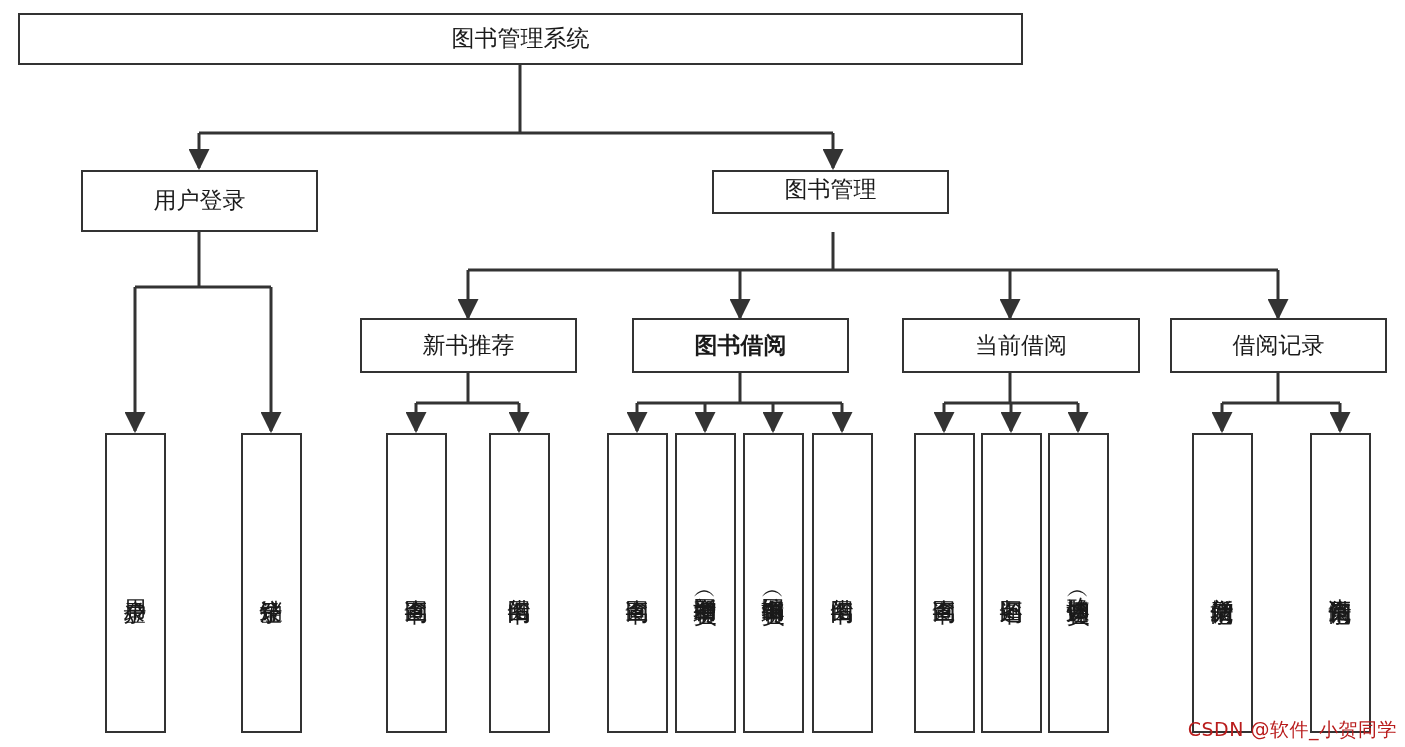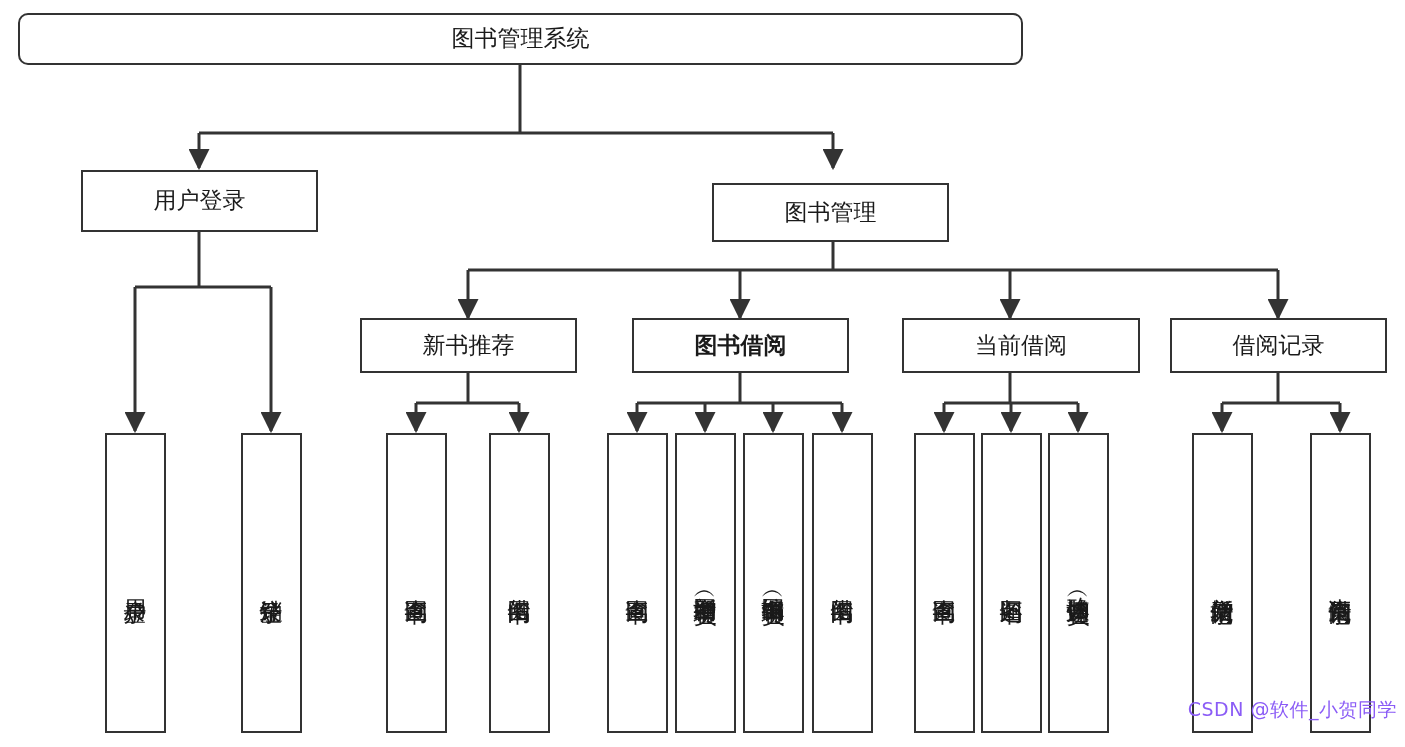--- a/index.html
+++ b/index.html
@@ -50,23 +50,23 @@
   }
   .node.vert > span {
     writing-mode: vertical-rl;
     text-orientation: upright;
     display: block;
     text-align: center;
   }
   #watermark {
     position: absolute;
     right: 8px;
-    bottom: 24px;
+    bottom: 4px;
     font-size: 19px;
-    color: #8b5cf6;
+    color: #b91c1c;
     letter-spacing: 0.5px;
     white-space: nowrap;
   }
 </style>
 </head>
 <body>
 
 <div id="canvas">
 
   <svg class="edges" viewBox="0 0 1405 747" xmlns="http://www.w3.org/2000/svg">
@@ -112,28 +112,28 @@
       <path d="M 1011 403 L 1011 431" marker-end="url(#arrow)"></path>
       <path d="M 1078 403 L 1078 431" marker-end="url(#arrow)"></path>
 
       <path d="M 1278 373 L 1278 403"></path>
       <path d="M 1222 403 L 1340 403"></path>
       <path d="M 1222 403 L 1222 431" marker-end="url(#arrow)"></path>
       <path d="M 1340 403 L 1340 431" marker-end="url(#arrow)"></path>
     </g>
   </svg>
 
-  <div class="node horiz" style="left:18px; top:13px; width:1005px; height:52px;border-radius:10px;">
+  <div class="node horiz" style="left:18px; top:13px; width:1005px; height:52px;">
     <span>图书管理系统</span>
   </div>
 
   <div class="node horiz" style="left:81px; top:170px; width:237px; height:62px;">
     <span>用户登录</span>
   </div>
-  <div class="node horiz" style="left:712px; top:183px; width:237px; height:59px;">
+  <div class="node horiz" style="left:712px; top:170px; width:237px; height:44px;font-family:Liberation Mono, monospace;">
     <span>图书管理</span>
   </div>
 
   <div class="node horiz" style="left:360px; top:318px; width:217px; height:55px;text-align:center;">
     <span>新书推荐</span>
   </div>
   <div class="node horiz" style="left:632px; top:318px; width:217px; height:55px;font-weight:bold;">
     <span>图书借阅</span>
   </div>
   <div class="node horiz" style="left:902px; top:318px; width:238px; height:55px;">

